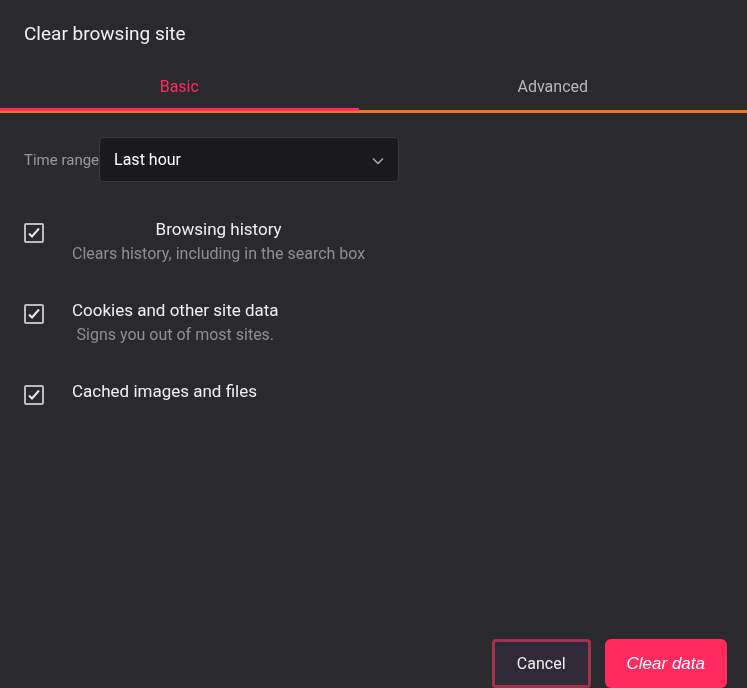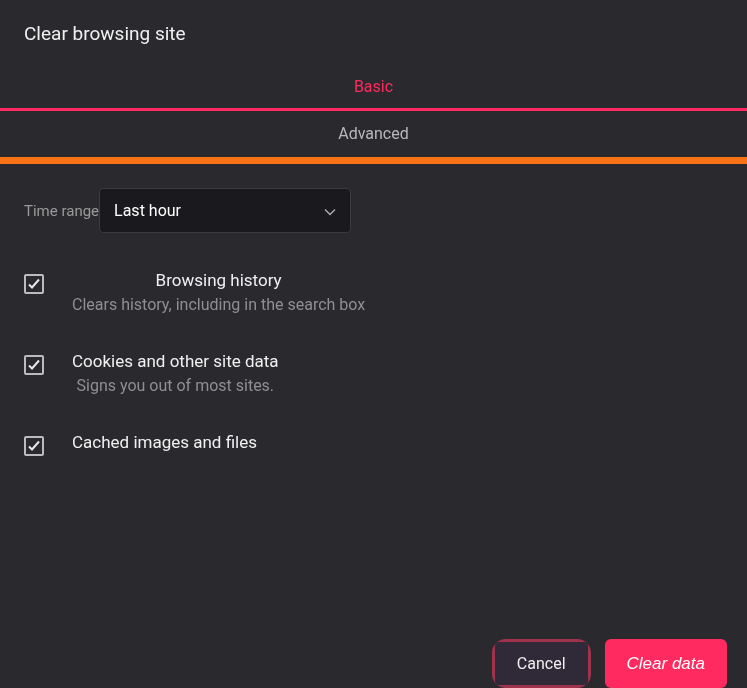--- a/index.html
+++ b/index.html
@@ -12,22 +12,21 @@
       overflow: hidden;
     }
     .dialog-title {
       font-size: 19px;
       font-weight: 400;
       color: #f0f0f0;
       padding: 22px 24px 18px 24px;
     }
     .tabs {
       display: flex;
-      border-bottom: 7px solid #f97316;
-      flex-direction: column;
+      border-bottom: 3px solid #f97316;
     }
     .tab {
       flex: 1;
       text-align: center;
       padding: 14px 0;
       font-size: 16px;
       color: #b8b8b8;
       cursor: pointer;
       position: relative;
     }
@@ -55,21 +54,21 @@
       color: #9a9a9a;
       font-size: 15px;
     }
     .select {
       background: #1a191d;
       border: 1px solid #3a3a3f;
       border-radius: 4px;
       padding: 12px 40px 12px 14px;
       color: #fff;
       font-size: 16px;
-      width: 252px;
+      width: 300px;
       position: relative;
       cursor: pointer;
     }
     .select .caret {
       position: absolute;
       right: 14px;
       top: 50%;
       transform: translateY(-50%);
       color: #aaa;
     }
@@ -116,21 +115,21 @@
       padding: 13px 22px;
       border: none;
       border-radius: 6px;
       cursor: pointer;
       color: #fff;
       font-style: italic;
     }
     .btn-cancel-outline {
       position: relative;
       border: 3px solid rgba(255,60,100,0.55);
-      border-radius: 14px;
+      border-radius: 4px;
       display: inline-block;
     }
     .btn-cancel-inner {
       background: #302a38;
       padding: 12px 22px;
       border-radius: 4px;
       color: #efefef;
     }
     .btn-clear {
       background: #ff2a5f;

